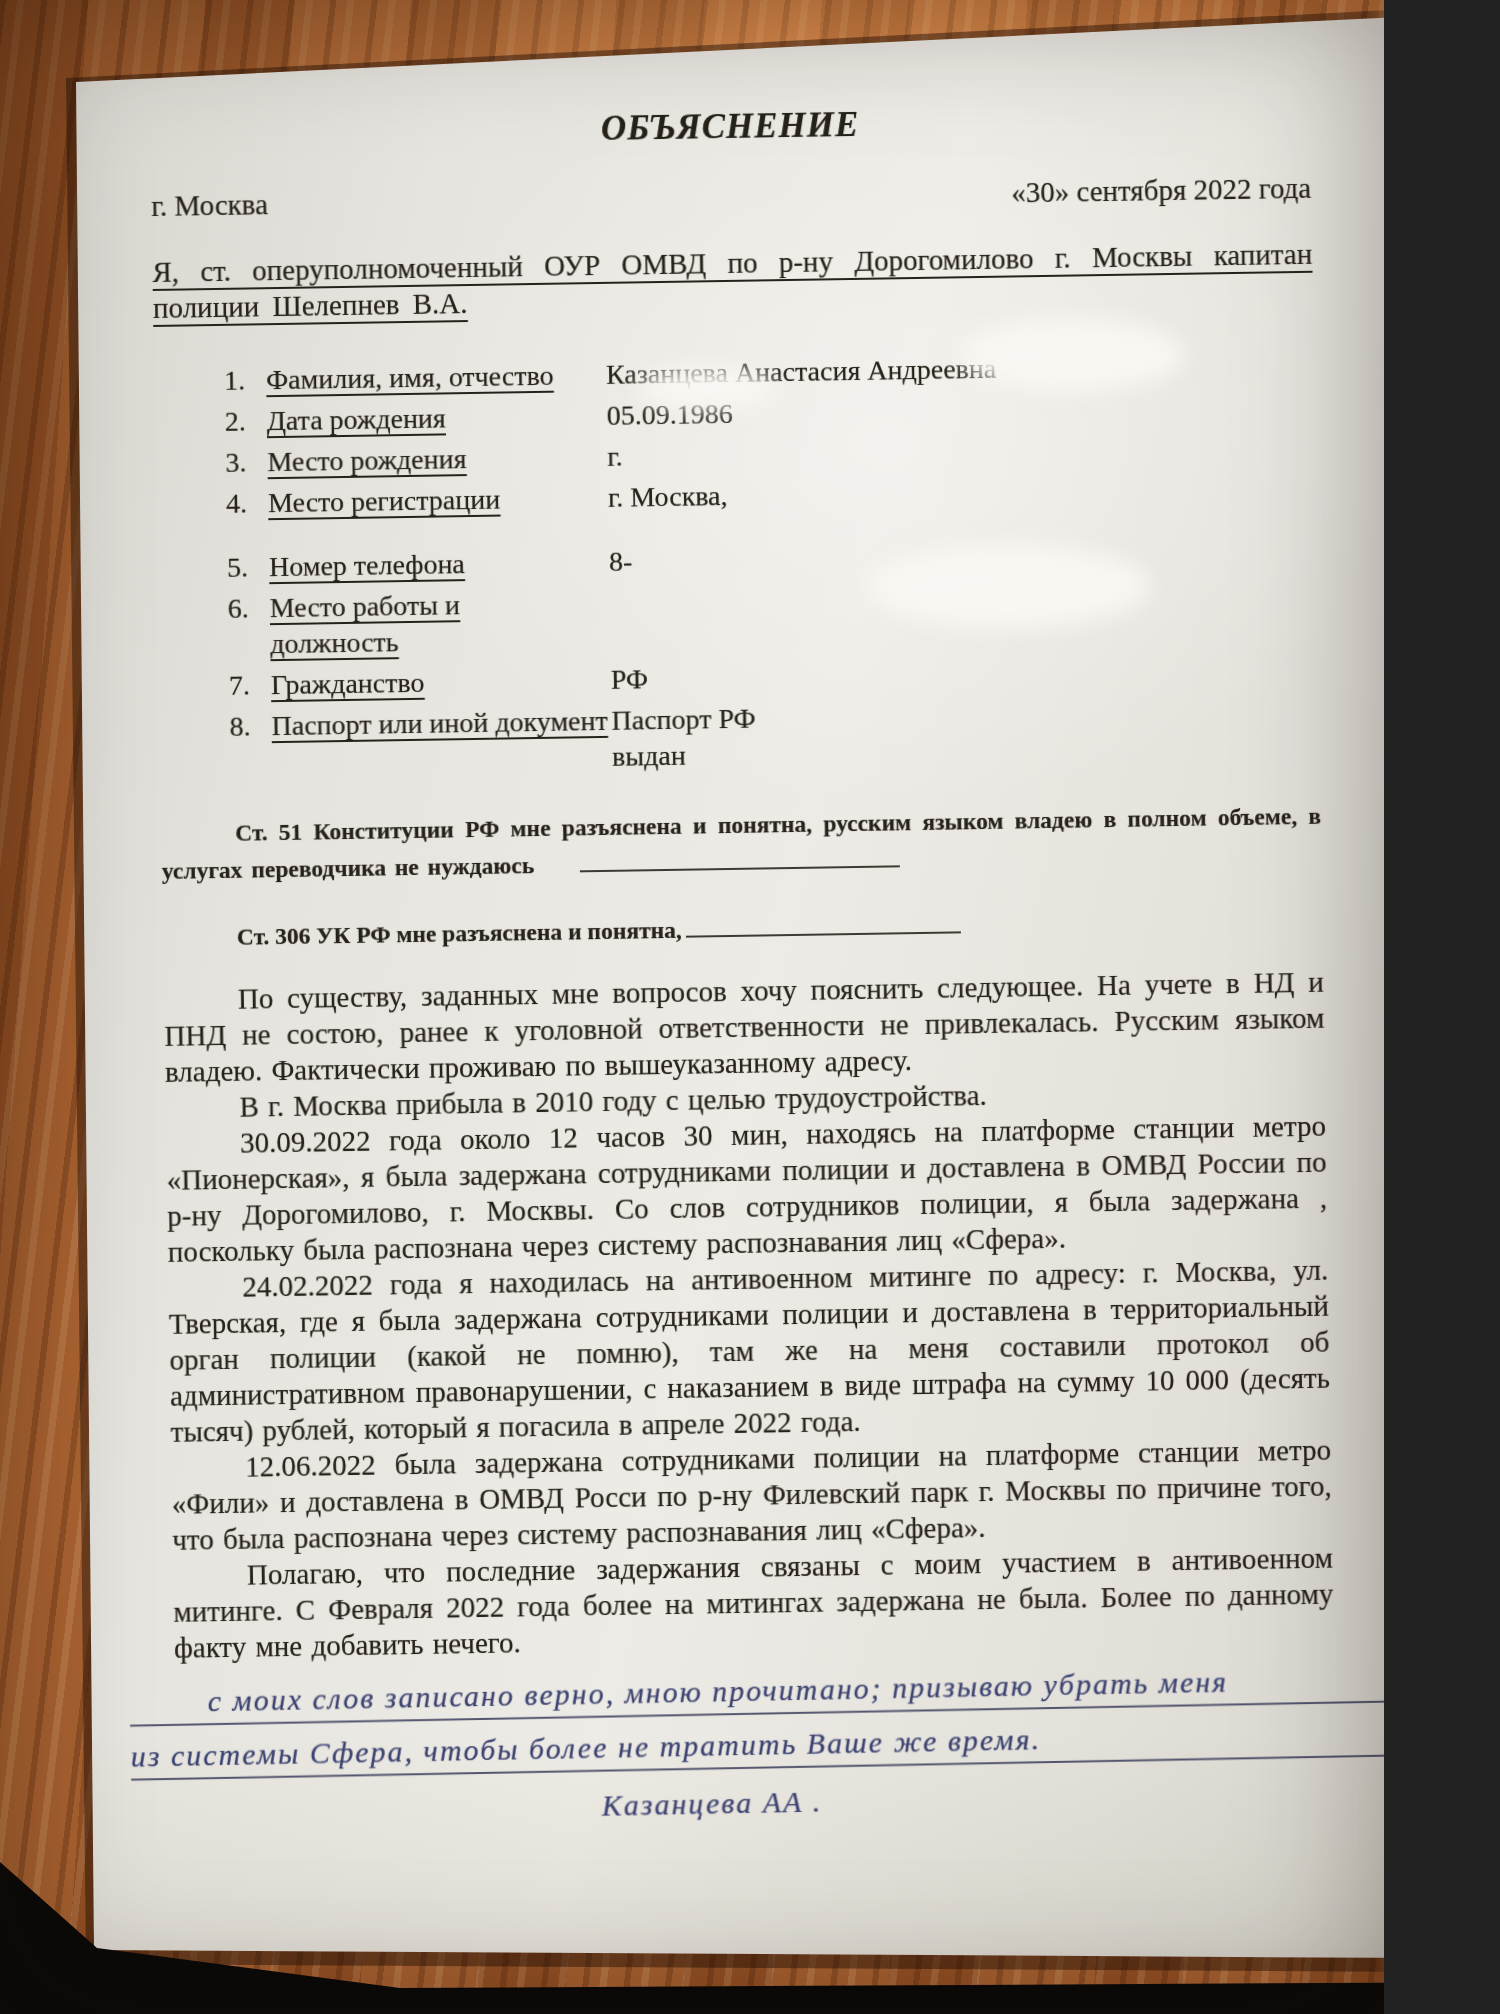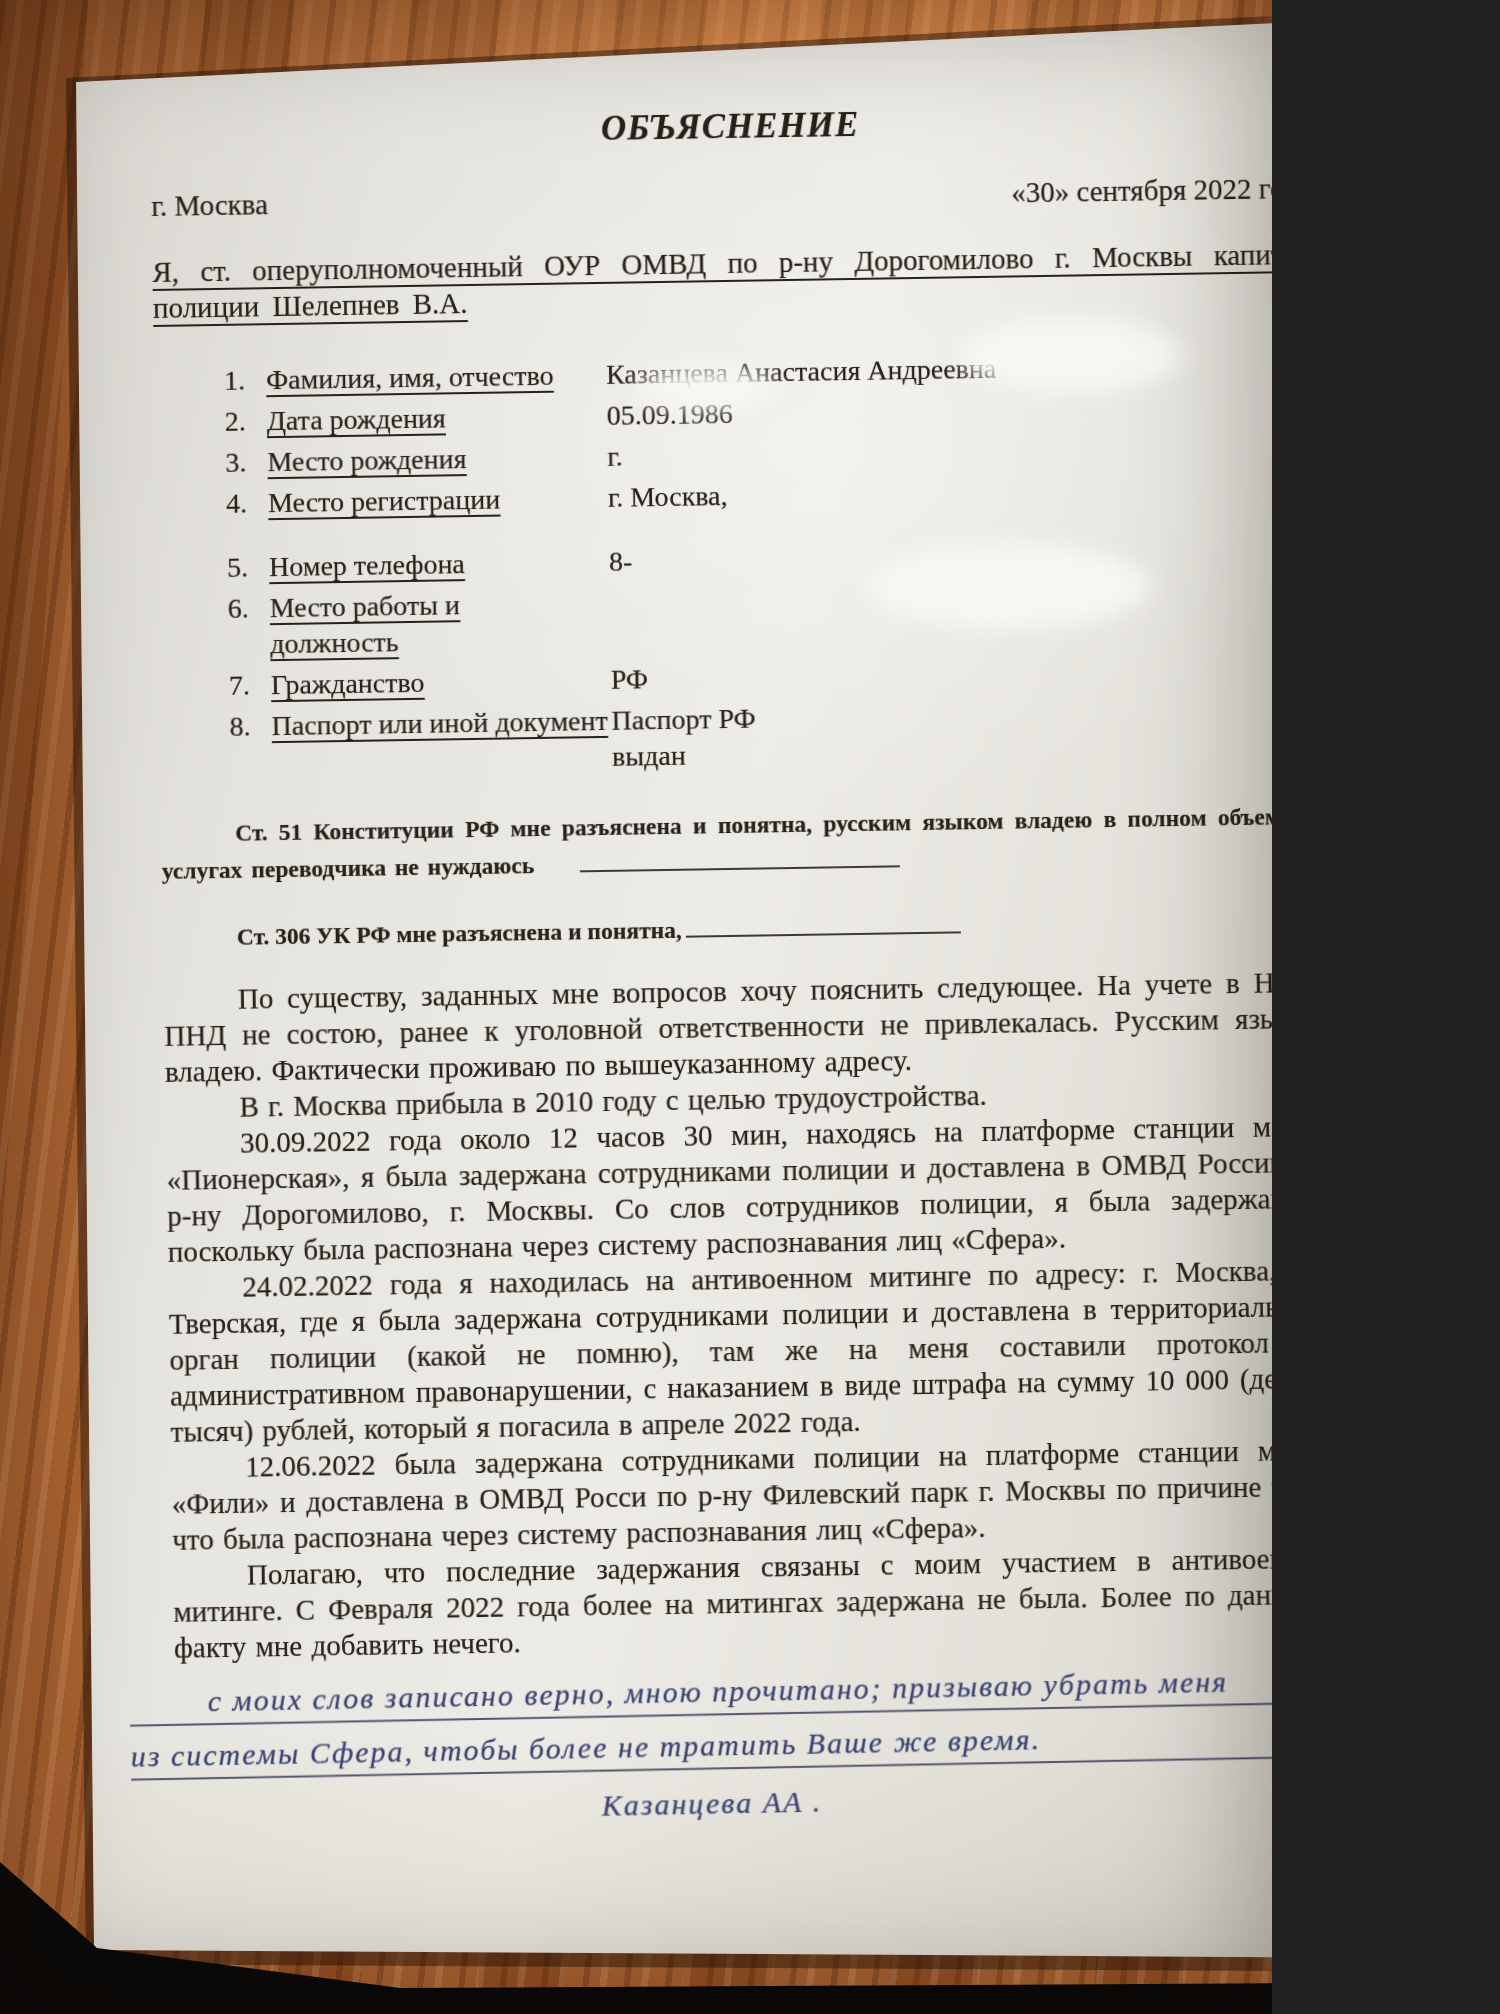--- a/index.html
+++ b/index.html
@@ -1,18 +1,18 @@
 <!DOCTYPE html>
 <html><head>
 <meta charset="utf-8">
 <style>
   html,body{margin:0;padding:0;background:#222;}
   .photo{
     position:relative;
-    width:1272px;height:2014px;
+    width:1384px;height:2014px;
     overflow:hidden;
     font-family:"Liberation Serif","DejaVu Serif",serif;
   }
   
   .wood{
     position:absolute;inset:0;
     background-color:#a95f2e;
     background-image:
       linear-gradient(118deg, rgba(55,22,4,0.38), rgba(0,0,0,0) 34%),
       radial-gradient(ellipse 900px 380px at 55% 4%, rgba(255,176,104,0.38), rgba(0,0,0,0) 70%),

